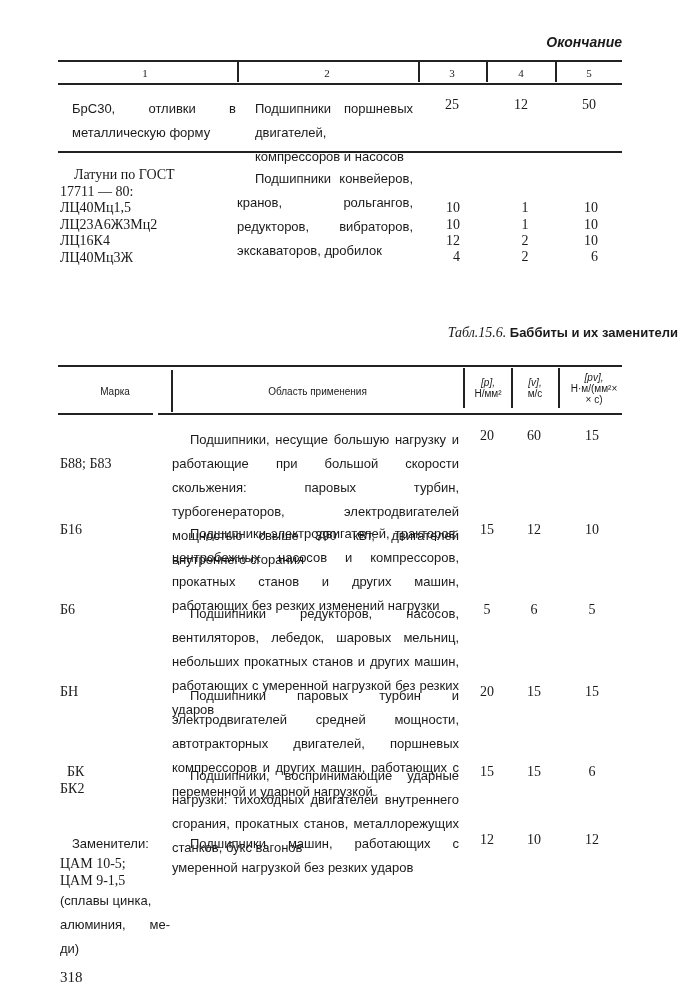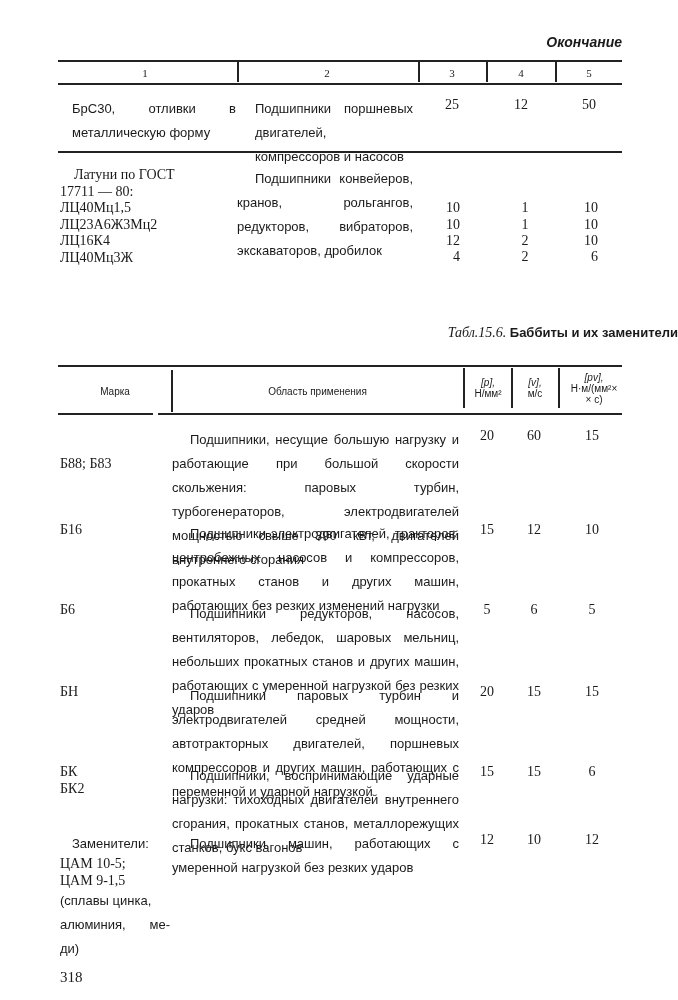--- a/index.html
+++ b/index.html
@@ -115,21 +115,21 @@
 <div class="num" style="left:472px; top:602px;">5</div>
 <div class="num" style="left:519px; top:602px;">6</div>
 <div class="num" style="left:577px; top:602px;">5</div>
 
 <div class="abs txt" style="left:60px; top:684px;">БН</div>
 <div class="abs txt sans just" style="left:172px; top:684px; width:287px; text-indent:18px;">Подшипники паровых турбин и электродвигателей средней мощности, автотракторных двигателей, поршневых компрессоров и других машин, работающих с переменной и ударной нагрузкой</div>
 <div class="num" style="left:472px; top:684px;">20</div>
 <div class="num" style="left:519px; top:684px;">15</div>
 <div class="num" style="left:577px; top:684px;">15</div>
 
-<div class="abs txt" style="left:60px; top:764px;">
+<div class="abs txt" style="left:60px; top:764px;text-align:right;">
   <div>БК</div>
   <div>БК2</div>
 </div>
 <div class="abs txt sans just" style="left:172px; top:764px; width:287px; text-indent:18px;">Подшипники, воспринимающие ударные нагрузки: тихоходных двигателей внутреннего сгорания, прокатных станов, металлорежущих станков, букс вагонов</div>
 <div class="num" style="left:472px; top:764px;">15</div>
 <div class="num" style="left:519px; top:764px;">15</div>
 <div class="num" style="left:577px; top:764px;">6</div>
 
 <div class="abs txt" style="left:60px; top:832px; width:110px;">
   <div class="sans" style="padding-left:12px;">Заменители:</div>

